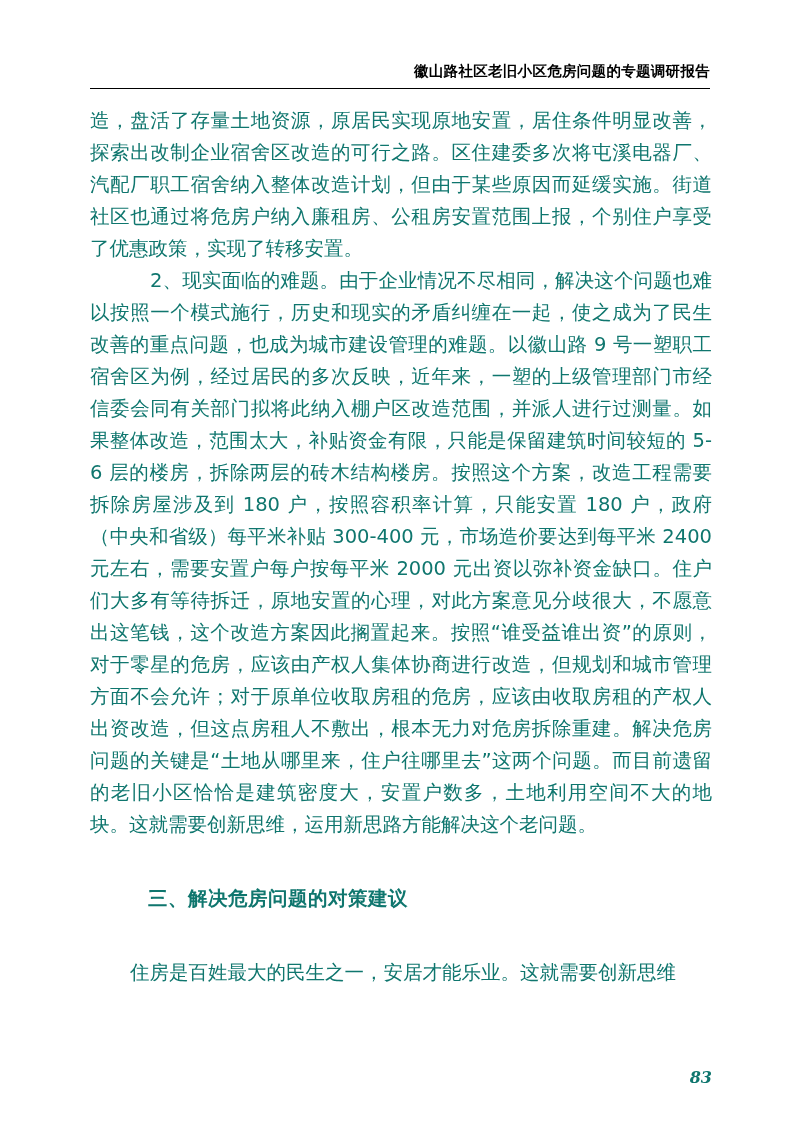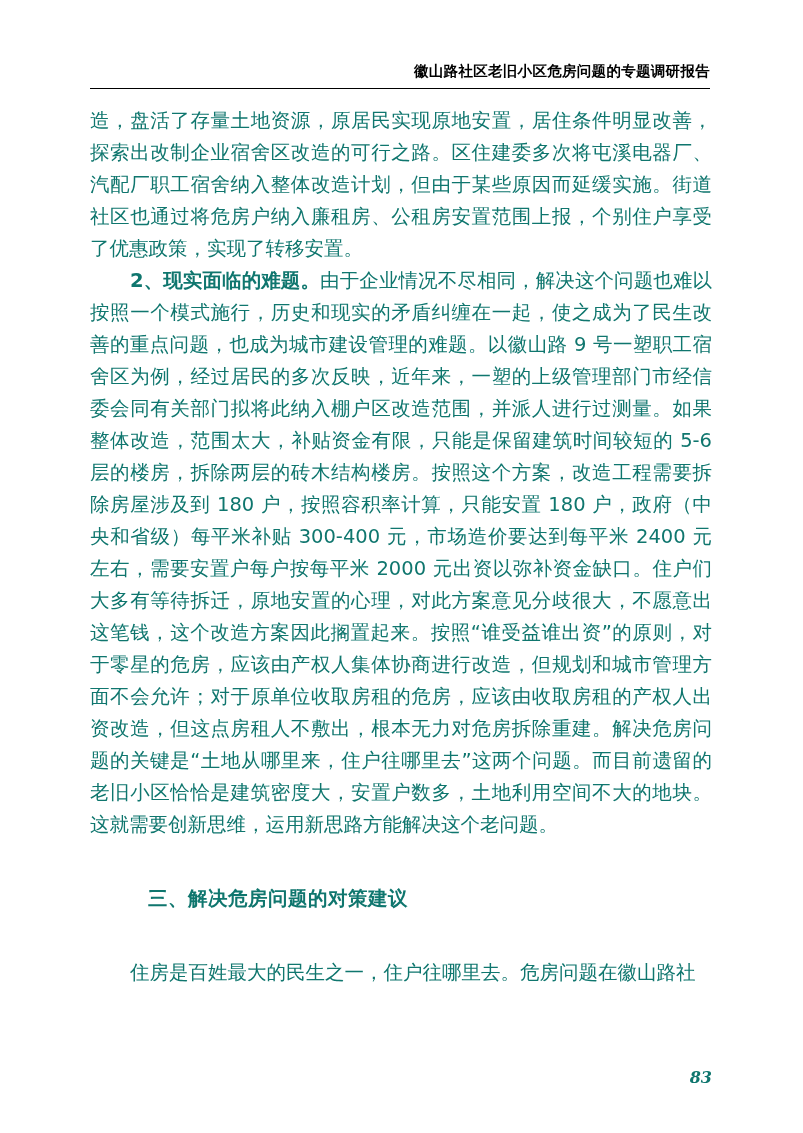--- a/index.html
+++ b/index.html
@@ -63,21 +63,22 @@
   p.para {
     margin: 0;
     padding: 0;
     text-align: justify;
     text-justify: inter-ideograph;
   }
   p.indent {
     text-indent: 40px;
   }
   .bold {
-    font-weight: bold;
+    font-weight: normal;
+    margin-left: 20px;
   }
   .section-head {
     margin: 18px;
     padding: 0;
     text-indent: 40px;
     font-weight: bold;
     font-size: 19.5px;
     letter-spacing: 0.5px;
   }
   .spacer-md { height: 24px; }
@@ -109,20 +110,20 @@
       <p class="para">造，盘活了存量土地资源，原居民实现原地安置，居住条件明显改善，探索出改制企业宿舍区改造的可行之路。区住建委多次将屯溪电器厂、汽配厂职工宿舍纳入整体改造计划，但由于某些原因而延缓实施。街道社区也通过将危房户纳入廉租房、公租房安置范围上报，个别住户享受了优惠政策，实现了转移安置。</p>
 
       <p class="para indent"><span class="bold">2、现实面临的难题。</span><span>由于企业情况不尽相同，解决这个问题也难以按照一个模式施行，历史和现实的矛盾纠缠在一起，使之成为了民生改善的重点问题，也成为城市建设管理的难题。以徽山路 9 号一塑职工宿舍区为例，经过居民的多次反映，近年来，一塑的上级管理部门市经信委会同有关部门拟将此纳入棚户区改造范围，并派人进行过测量。如果整体改造，范围太大，补贴资金有限，只能是保留建筑时间较短的 5-6 层的楼房，拆除两层的砖木结构楼房。按照这个方案，改造工程需要拆除房屋涉及到 180 户，按照容积率计算，只能安置 180 户，政府（中央和省级）每平米补贴 300-400 元，市场造价要达到每平米 2400 元左右，需要安置户每户按每平米 2000 元出资以弥补资金缺口。住户们大多有等待拆迁，原地安置的心理，对此方案意见分歧很大，不愿意出这笔钱，这个改造方案因此搁置起来。按照“谁受益谁出资”的原则，对于零星的危房，应该由产权人集体协商进行改造，但规划和城市管理方面不会允许；对于原单位收取房租的危房，应该由收取房租的产权人出资改造，但这点房租人不敷出，根本无力对危房拆除重建。解决危房问题的关键是“土地从哪里来，住户往哪里去”这两个问题。而目前遗留的老旧小区恰恰是建筑密度大，安置户数多，土地利用空间不大的地块。这就需要创新思维，运用新思路方能解决这个老问题。</span></p>
 
       <div class="spacer-md"></div>
 
       <p class="section-head">三、解决危房问题的对策建议</p>
 
       <div class="spacer-md"></div>
 
-      <p class="para indent">住房是百姓最大的民生之一，住户往哪里去。危房问题在徽山路社</p>
+      <p class="para indent">住房是百姓最大的民生之一，安居才能乐业。这就需要创新思维</p>
 
     </div>
 
     <div class="page-number">83</div>
 
   </div>
 </div>
 
 </body></html>

